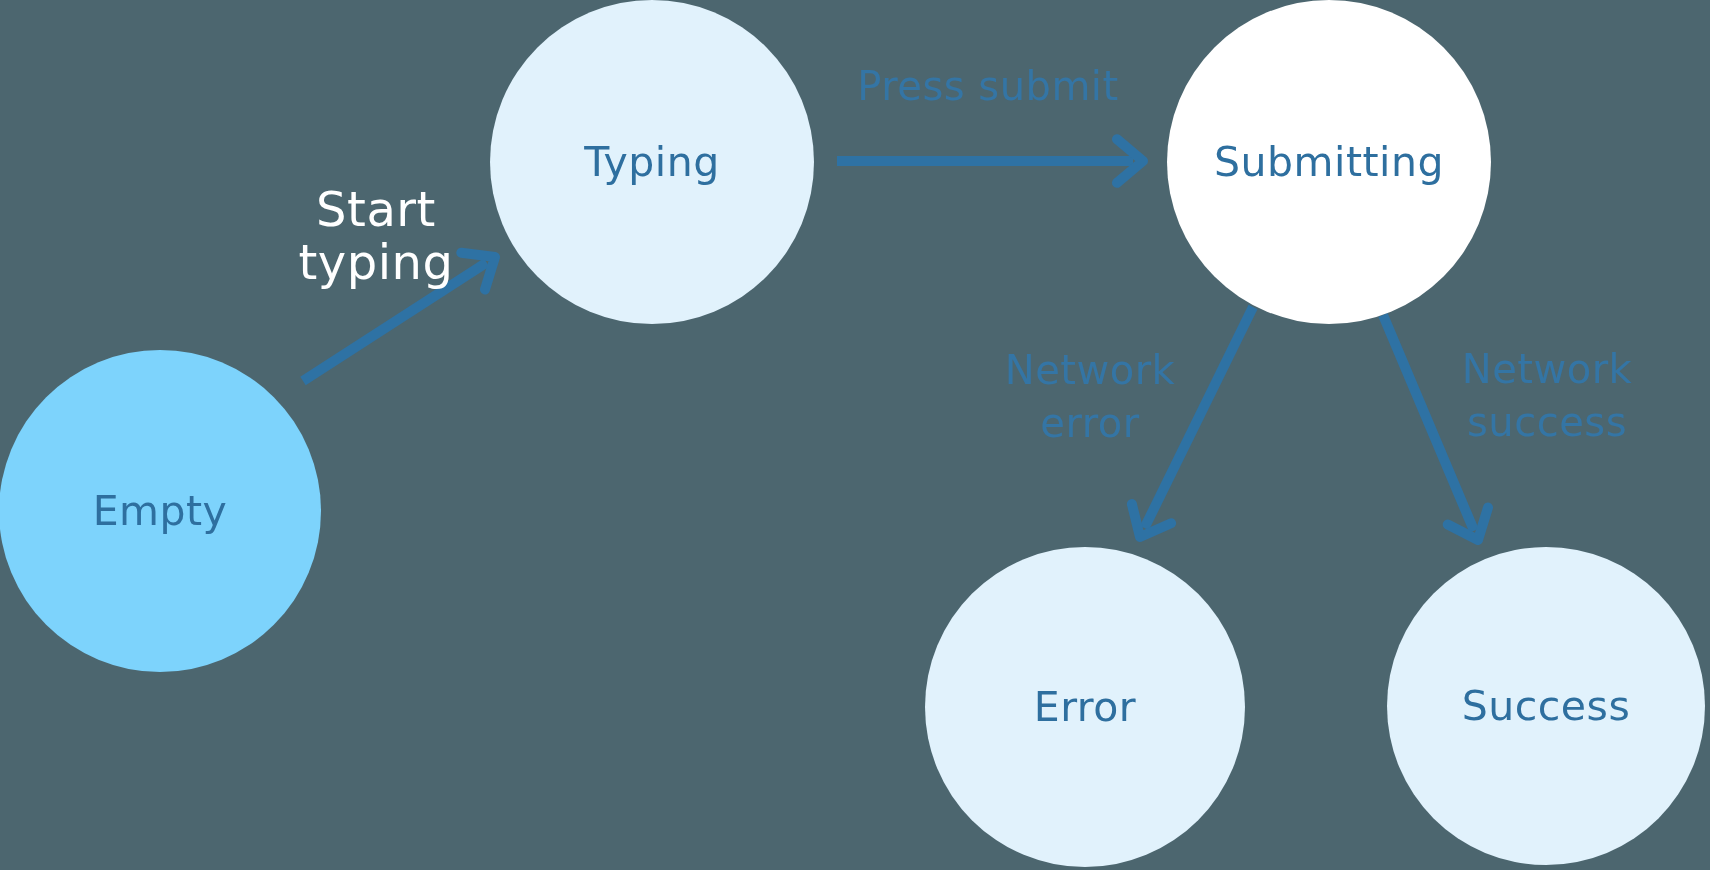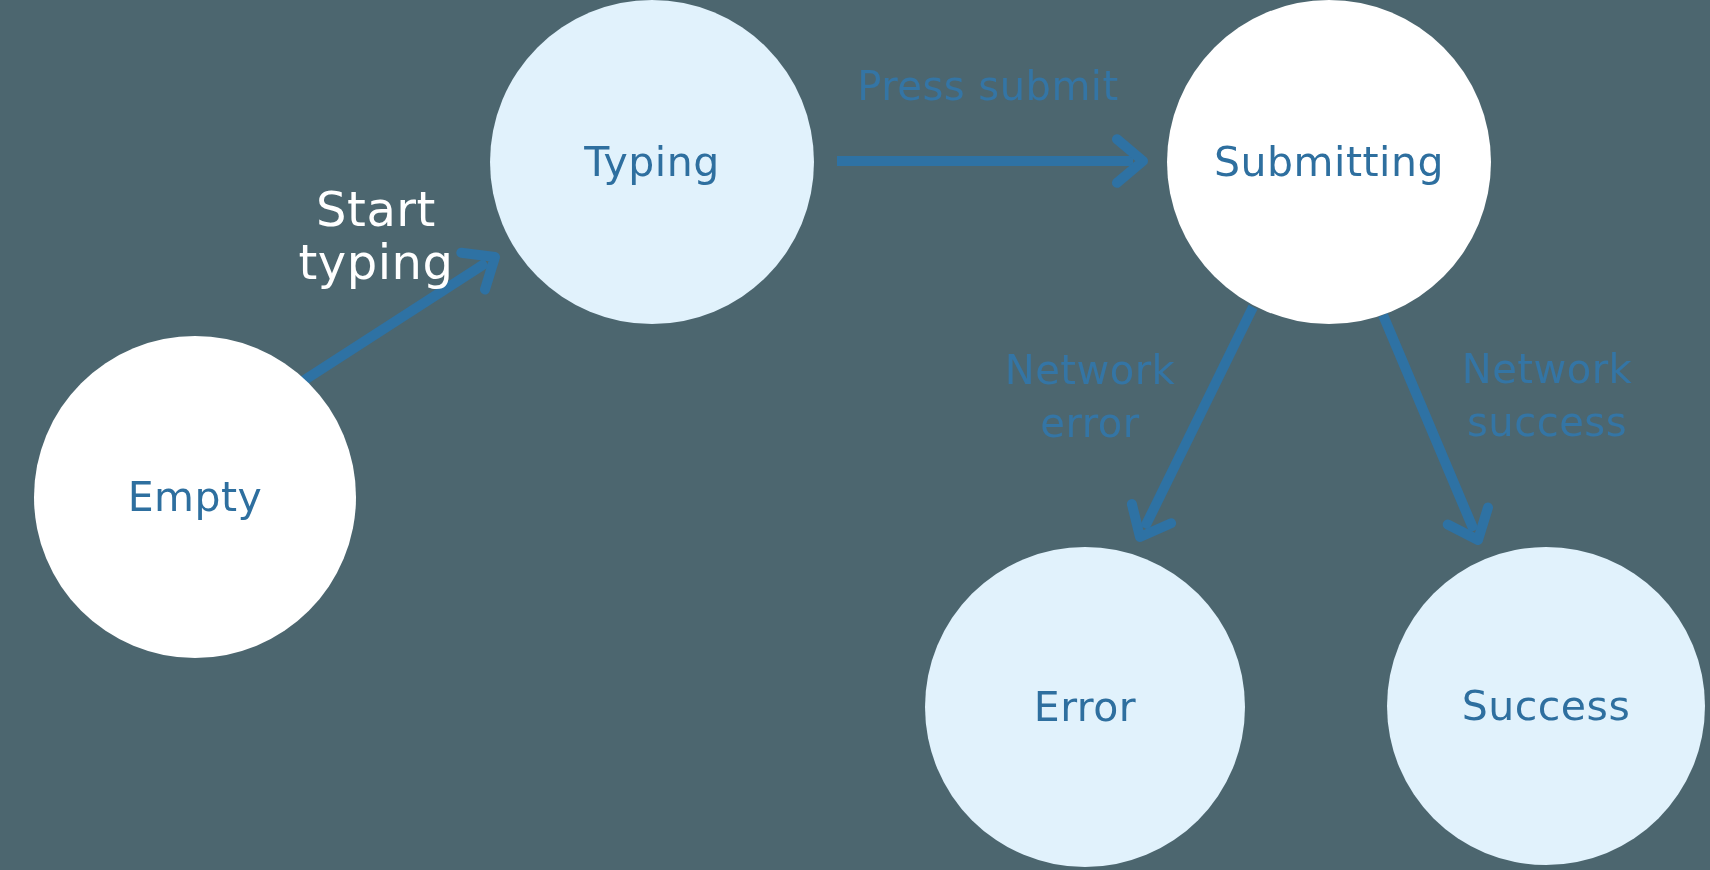--- a/index.html
+++ b/index.html
@@ -60,21 +60,21 @@
       <g>
         <line x1="1253" y1="307" x2="1144.4095903147713" y2="528.0247276778989" stroke="#2E72A4" stroke-width="10"></line>
         <path d="M 1131.8697442704995 503.98638247975657 L 1140 537 L 1171.1002623975214 523.2605066030326" fill="none" stroke="#2E72A4" stroke-width="10" stroke-linecap="round" stroke-linejoin="round"></path>
       </g>
       <g>
         <line x1="1383" y1="315" x2="1474.1102796295963" y2="530.7875043858861" stroke="#2E72A4" stroke-width="10"></line>
         <path d="M 1447.7353191857335 524.5064821550891 L 1478 540 L 1488.0027298240325 507.5046865522517" fill="none" stroke="#2E72A4" stroke-width="10" stroke-linecap="round" stroke-linejoin="round"></path>
       </g>
     </svg>
   <div>
-      <div class="node" style="left: -1px; top: 336px; width: 322px; height: 322px; background: #ffffff; margin-left: 35px;">
+      <div class="node" style="left: -1px; top: 350px; width: 322px; height: 322px; background: #7dd3fc;">
         <span class="node-label" style="color: rgb(46, 111, 159); font-size: 41px;">Empty</span>
       </div>
       <div class="node" style="left: 490px; top: 0px; width: 324px; height: 324px; background: rgb(225, 242, 252);">
         <span class="node-label" style="color: rgb(46, 111, 159); font-size: 41px;">Typing</span>
       </div>
       <div class="node" style="left: 1167px; top: 0px; width: 324px; height: 324px; background: #ffffff;">
         <span class="node-label" style="color: rgb(46, 111, 159); font-size: 41px;">Submitting</span>
       </div>
       <div class="node" style="left: 925px; top: 547px; width: 320px; height: 320px; background: rgb(225, 242, 252);">
         <span class="node-label" style="color: rgb(46, 111, 159); font-size: 41px;">Error</span>

